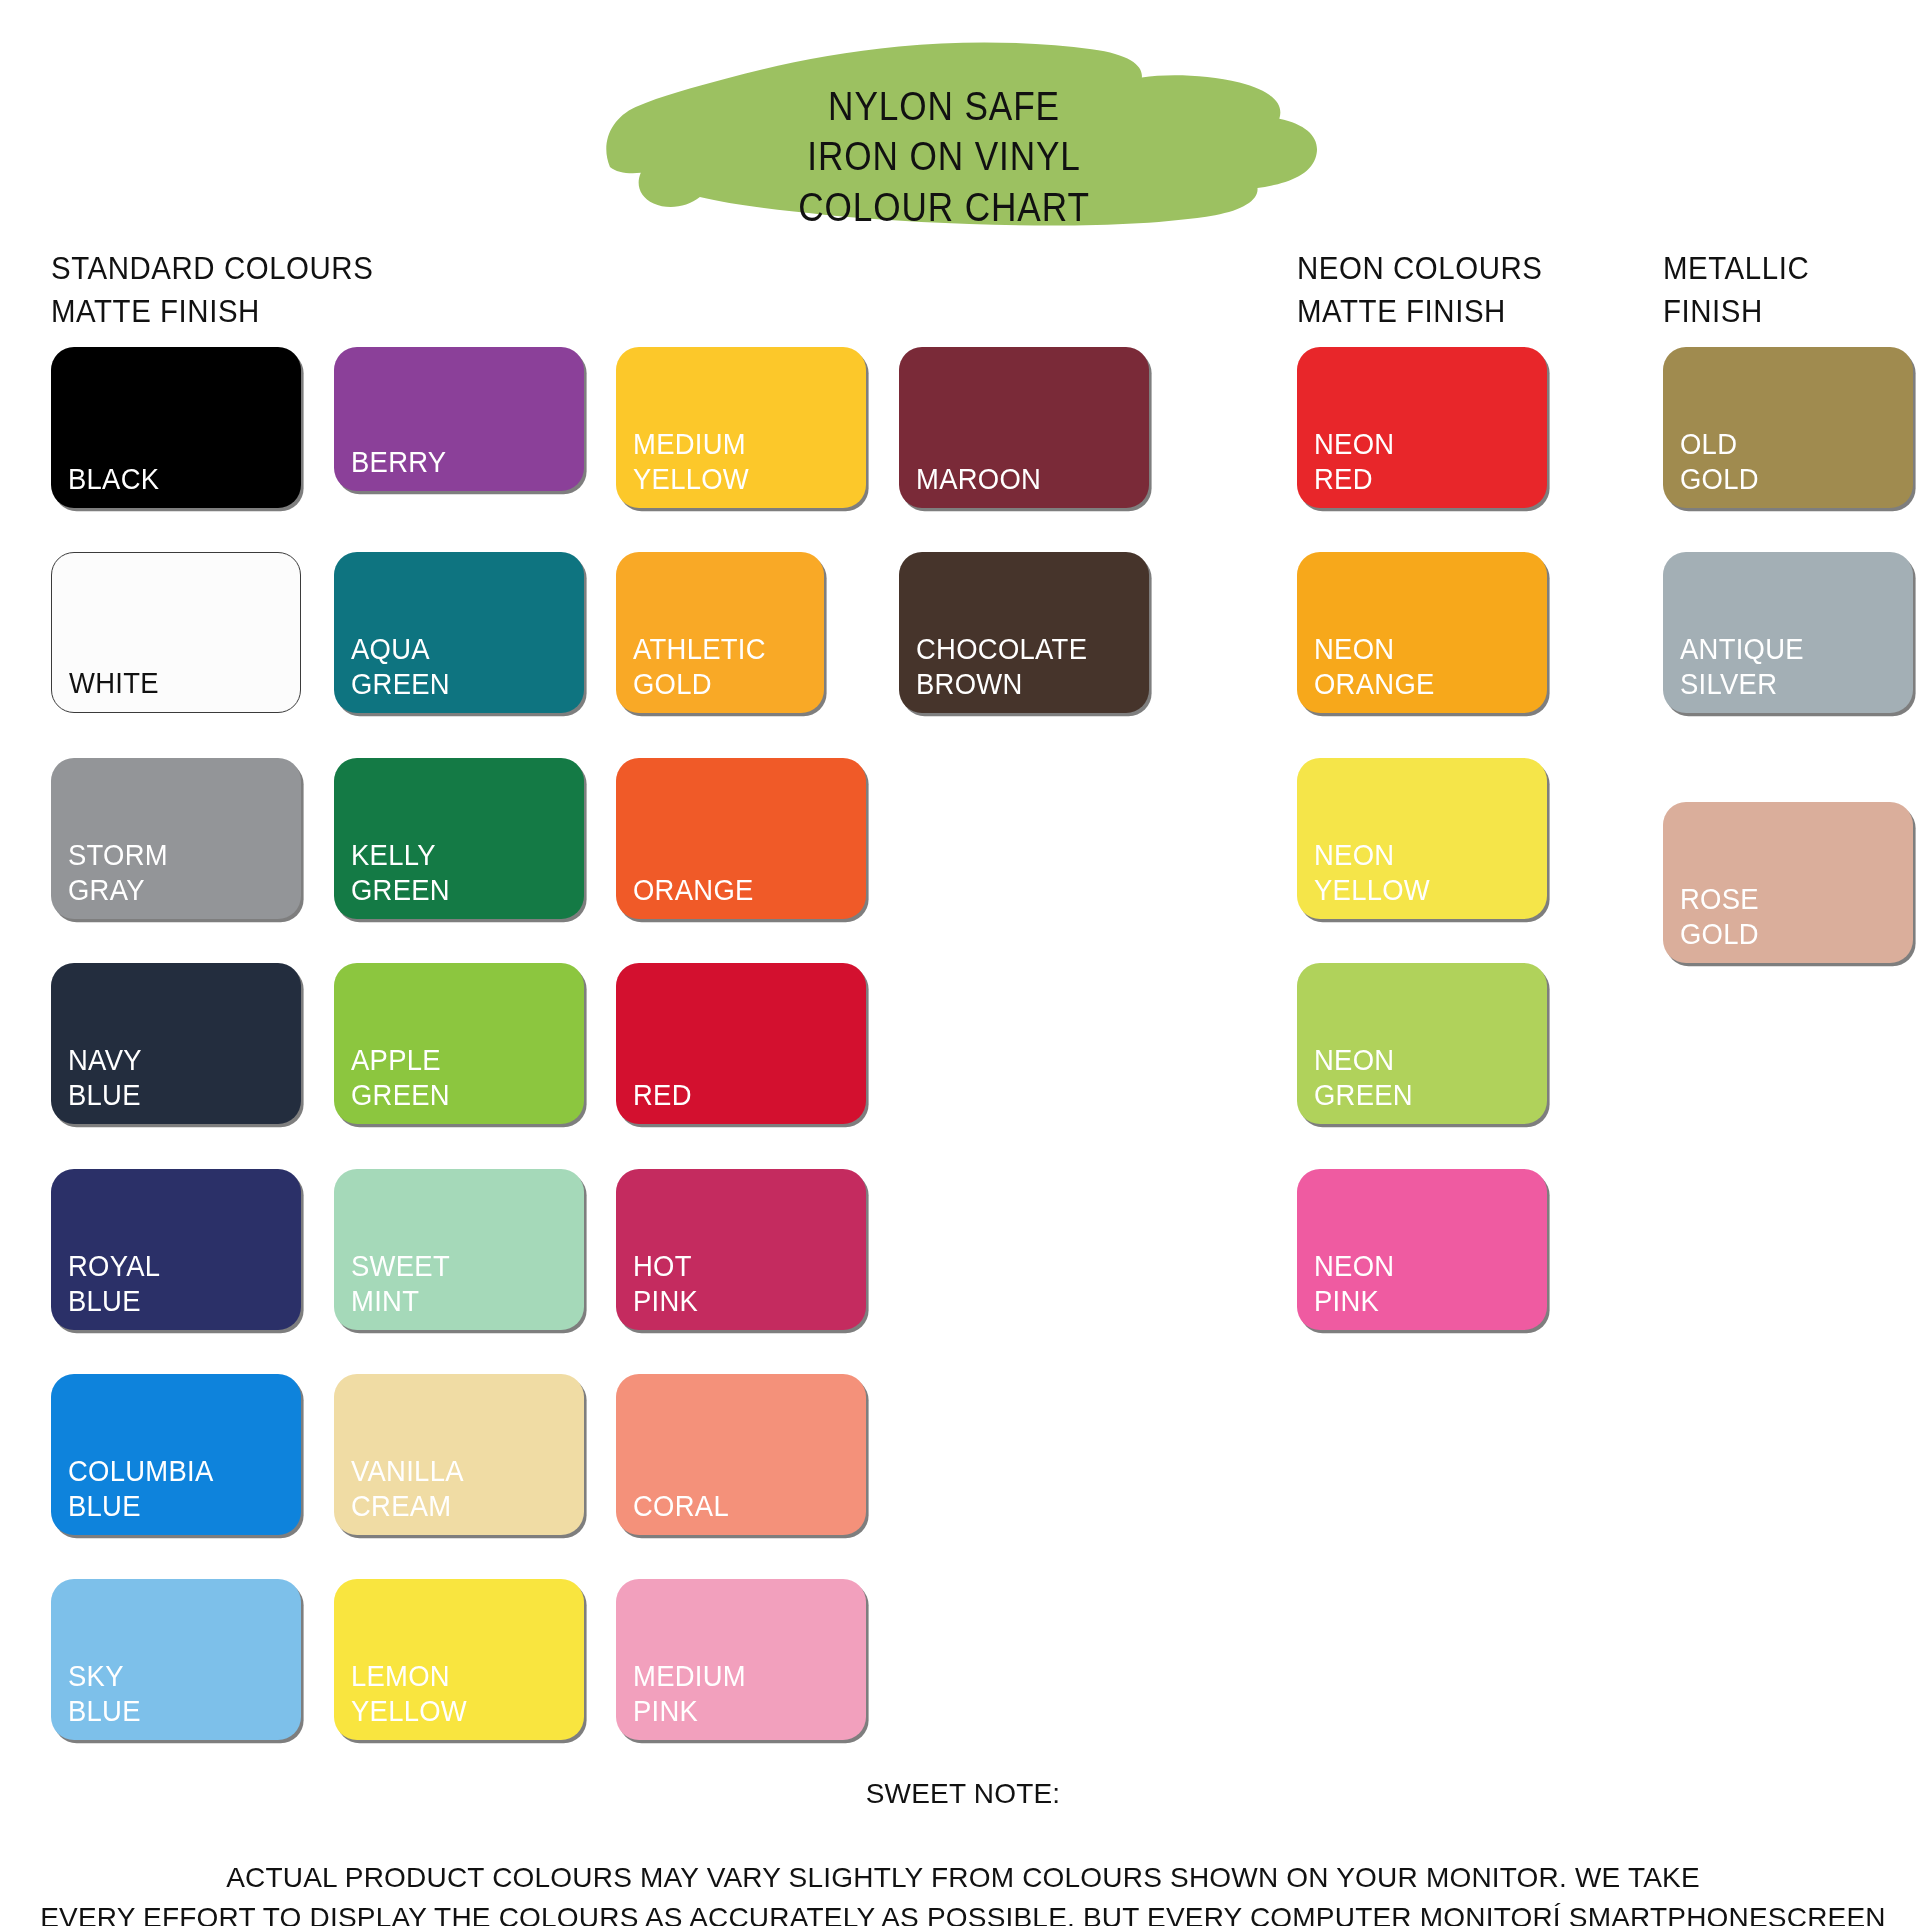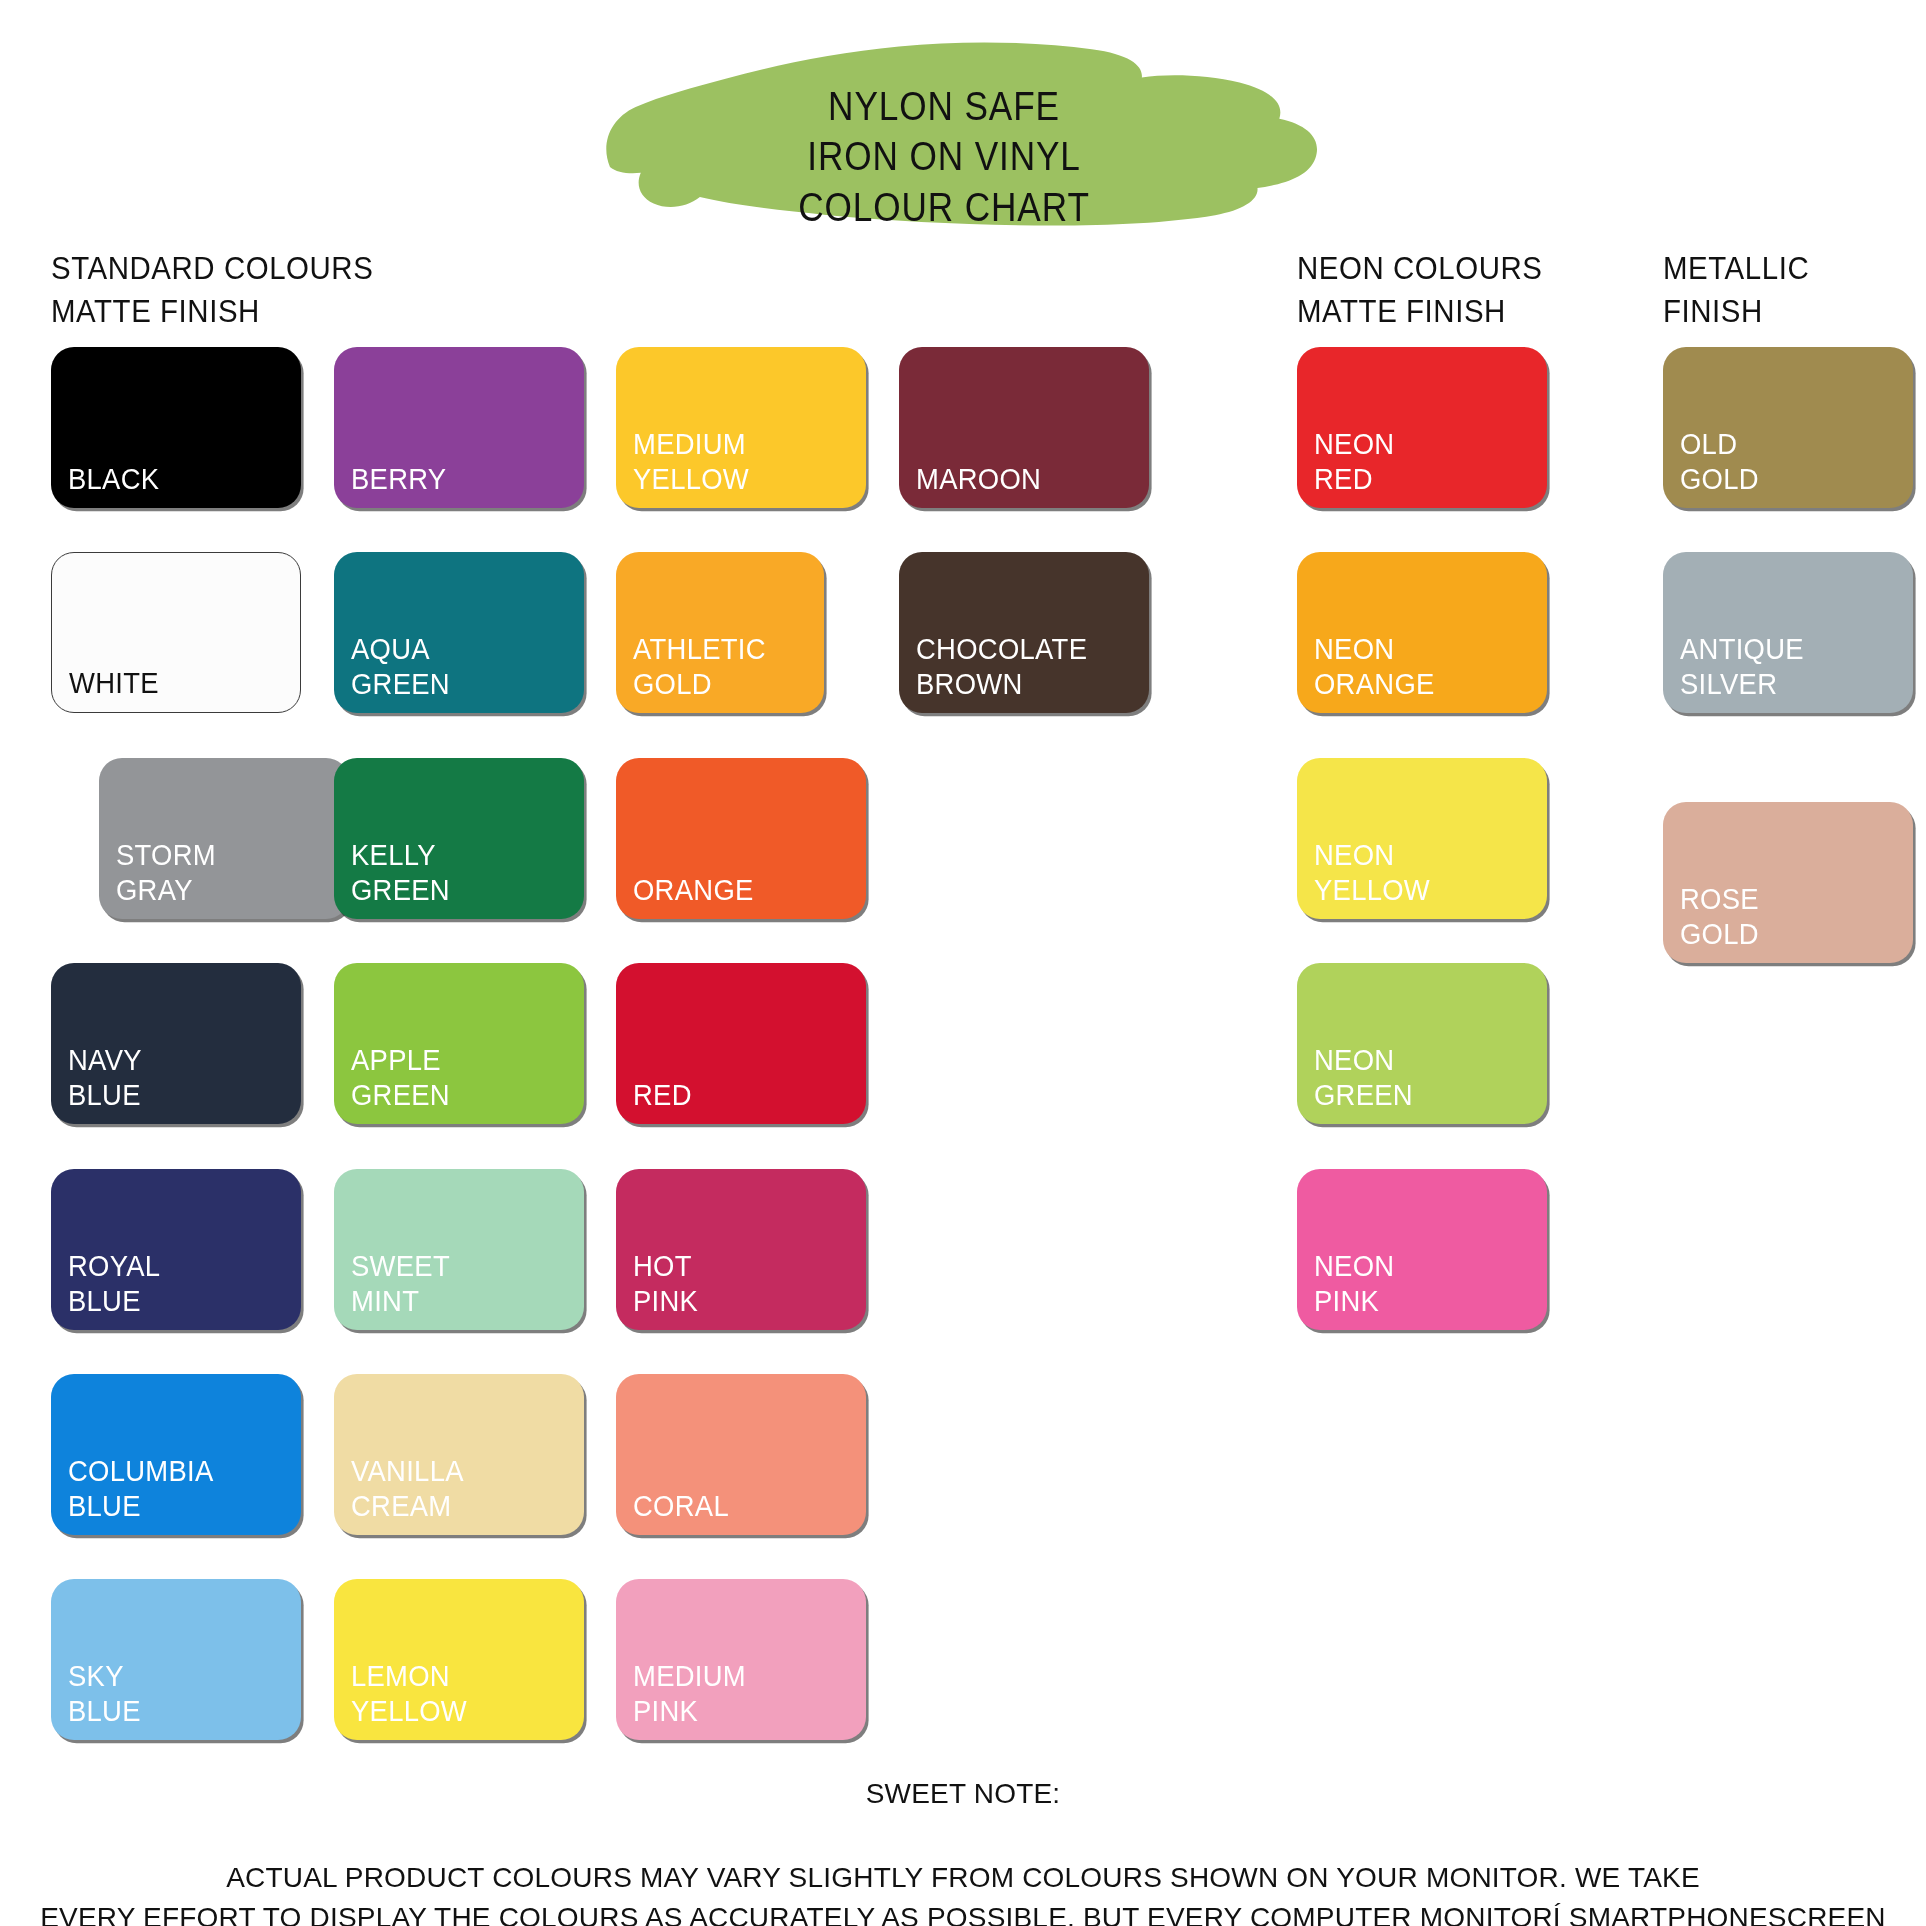--- a/index.html
+++ b/index.html
@@ -153,41 +153,41 @@
 <div class="section-header" id="hdr-metallic">METALLIC
 FINISH</div>
 
 <div id="grid">
     <div class="swatch" style="left: 51px; top: 347px; width: 250px; height: 161px; background: rgb(0, 0, 0);">
       <div class="swatch-label" style="color: rgb(255, 255, 255);">BLACK</div>
     </div>
     <div class="swatch outlined" style="left: 51px; top: 552px; width: 250px; height: 161px; background: rgb(252, 252, 252); padding-left: 12px;">
       <div class="swatch-label" style="color: rgb(17, 17, 17);">WHITE</div>
     </div>
-    <div class="swatch" style="left: 51px; top: 758px; width: 250px; height: 161px; background: rgb(147, 149, 152); margin-left: 48px;">
+    <div class="swatch" style="left: 51px; top: 758px; width: 250px; height: 161px; background: rgb(147, 149, 152);">
       <div class="swatch-label" style="color: rgb(255, 255, 255);">STORM
 GRAY</div>
     </div>
     <div class="swatch" style="left: 51px; top: 963px; width: 250px; height: 161px; background: rgb(35, 45, 62);">
       <div class="swatch-label" style="color: rgb(255, 255, 255);">NAVY
 BLUE</div>
     </div>
     <div class="swatch" style="left: 51px; top: 1169px; width: 250px; height: 161px; background: rgb(43, 48, 104);">
       <div class="swatch-label" style="color: rgb(255, 255, 255);">ROYAL
 BLUE</div>
     </div>
     <div class="swatch" style="left: 51px; top: 1374px; width: 250px; height: 161px; background: rgb(14, 131, 220);">
       <div class="swatch-label" style="color: rgb(255, 255, 255);">COLUMBIA
 BLUE</div>
     </div>
     <div class="swatch" style="left: 51px; top: 1579px; width: 250px; height: 161px; background: rgb(125, 192, 234);">
       <div class="swatch-label" style="color: rgb(255, 255, 255);">SKY
 BLUE</div>
     </div>
-    <div class="swatch" style="left: 334px; top: 347px; width: 250px; height: 161px; background: rgb(139, 64, 153);">
+    <div class="swatch" style="left: 334px; top: 347px; width: 250px; height: 144px; background: rgb(139, 64, 153);">
       <div class="swatch-label" style="color: rgb(255, 255, 255);">BERRY</div>
     </div>
     <div class="swatch" style="left: 334px; top: 552px; width: 250px; height: 161px; background: rgb(14, 116, 128);">
       <div class="swatch-label" style="color: rgb(255, 255, 255);">AQUA
 GREEN</div>
     </div>
     <div class="swatch" style="left: 334px; top: 758px; width: 250px; height: 161px; background: rgb(20, 122, 69);">
       <div class="swatch-label" style="color: rgb(255, 255, 255);">KELLY
 GREEN</div>
     </div>

